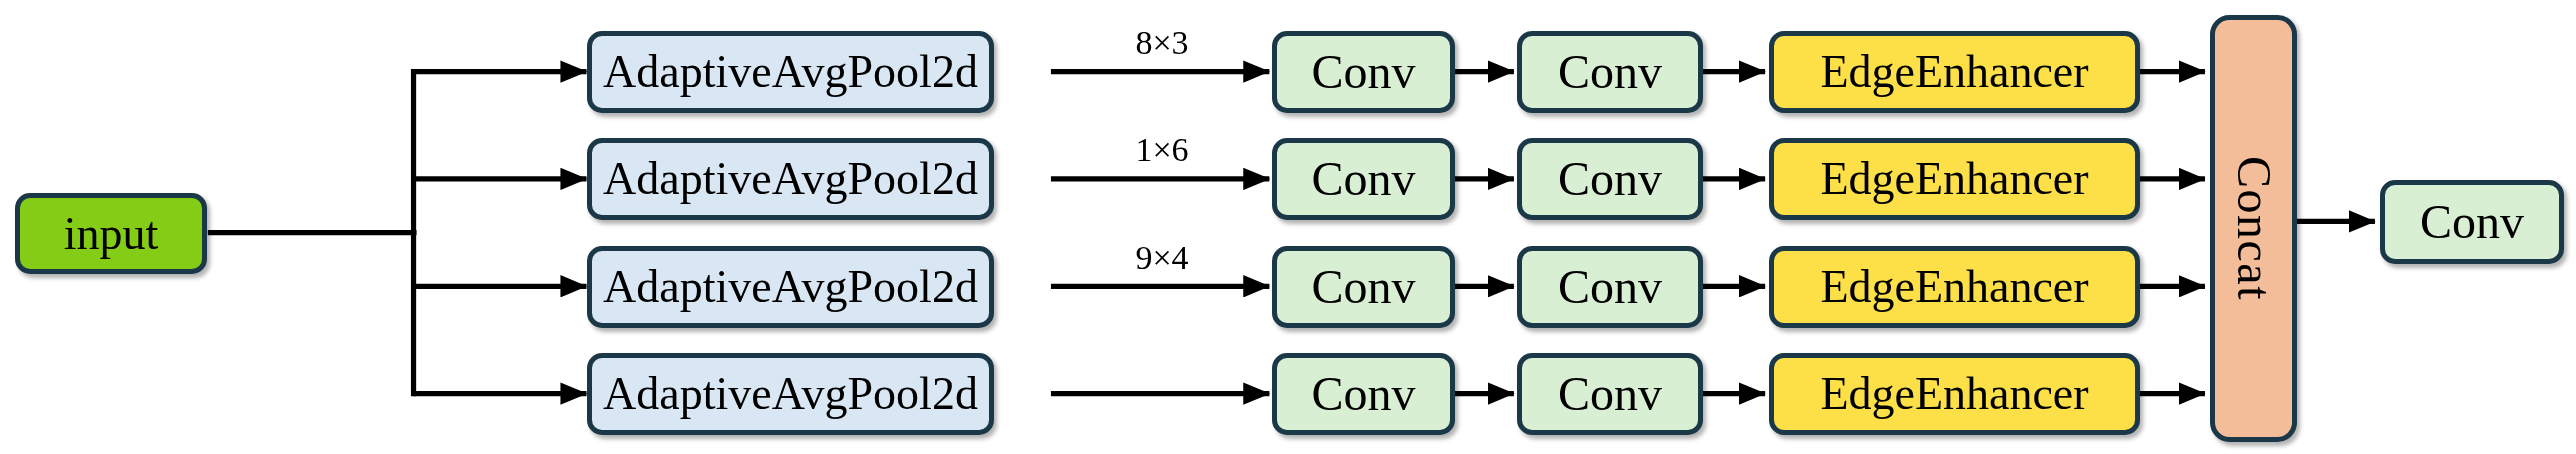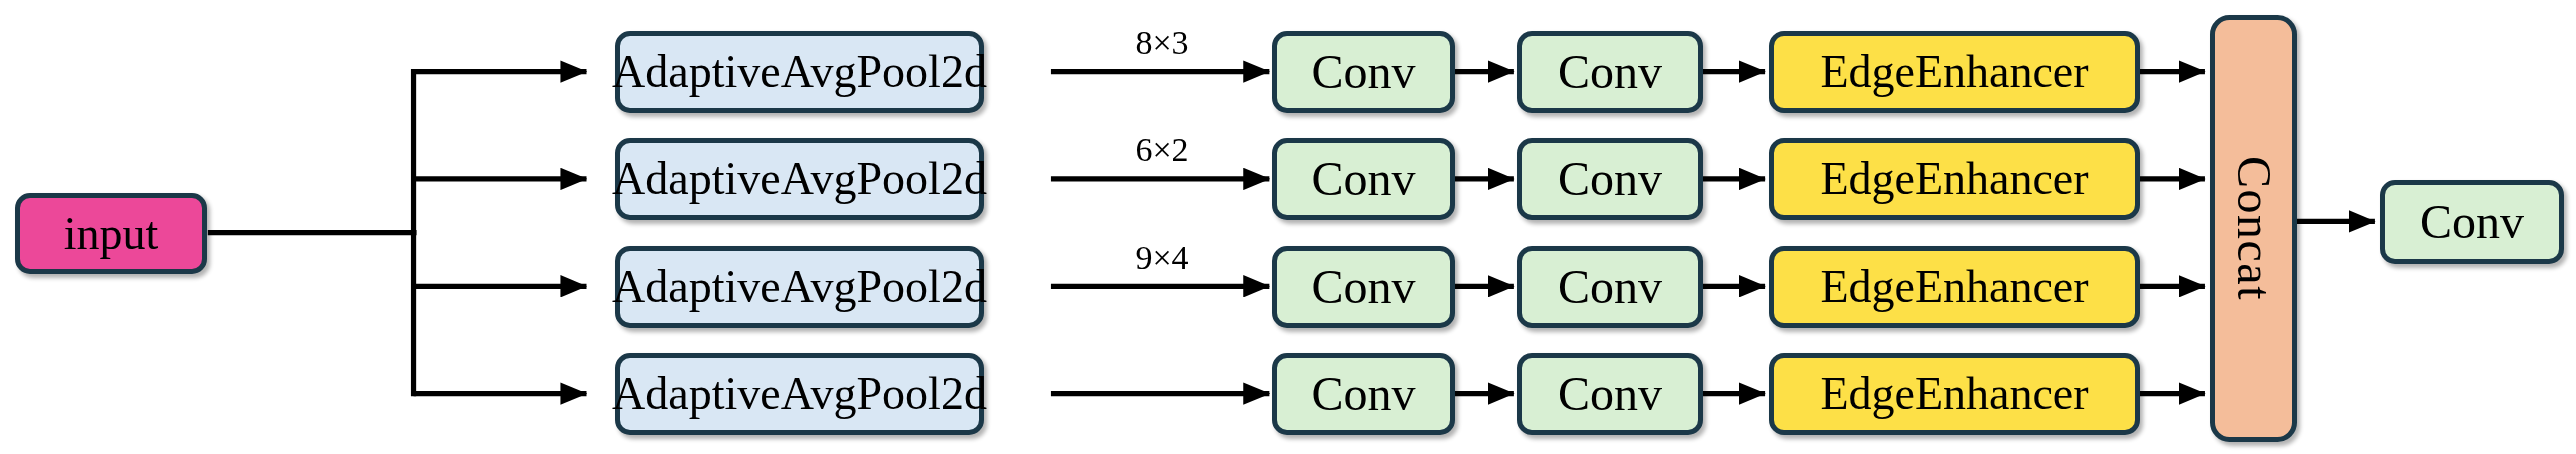--- a/index.html
+++ b/index.html
@@ -17,31 +17,31 @@
     position:absolute;
     box-sizing:border-box;
     border:5.2px solid #1b3848;
     border-radius:15px;
     display:flex;align-items:center;justify-content:center;
     font-size:46px;line-height:1;
     box-shadow:3px 3.7px 4.5px rgba(0,0,0,0.30);
     background:#fff;
     white-space:nowrap;
   }
-  .pool{left:587px;width:369px;top:calc(var(--cy) - 41px);height:82px;background:#d9e7f4;margin-left:28px;}
+  .pool{left:587px;width:407px;top:calc(var(--cy) - 41px);height:82px;background:#d9e7f4;}
   .conv{top:calc(var(--cy) - 41px);height:82px;background:#d8efd3;font-size:48px;}
   .c1{left:1272px;width:183px;}
   .c2{left:1517px;width:186px;}
   .ee{left:1769px;width:371px;top:calc(var(--cy) - 41px);height:82px;background:#fde047;}
   .scale-label{
     position:absolute;left:1051px;width:222px;
     top:calc(var(--cy) - 46px);
     text-align:center;font-size:34px;line-height:1;
   }
-  .input-node{left:15px;top:193px;width:192px;height:81px;background:#ec4899;}
+  .input-node{left:15px;top:193px;width:192px;height:81px;background:#84cc16;}
   .concat-node{
     left:2210px;top:15px;width:87px;height:427px;
     background:#f4bd9a;border-radius:19.4px;
     writing-mode:vertical-rl;
     font-size:48px;letter-spacing:1.5px;
   }
   .outconv-node{left:2380px;top:180px;width:184px;height:84px;background:#d8efd3;font-size:48px;}
 </style>
 </head>
 <body>
@@ -94,21 +94,21 @@
   <div class="row" style="--cy:72px">
     <div class="node pool">AdaptiveAvgPool2d</div>
     <div class="scale-label">8×3</div>
     <div class="node conv c1">Conv</div>
     <div class="node conv c2">Conv</div>
     <div class="node ee">EdgeEnhancer</div>
   </div>
 
   <div class="row" style="--cy:179px">
     <div class="node pool">AdaptiveAvgPool2d</div>
-    <div class="scale-label">6×2</div>
+    <div class="scale-label">1×6</div>
     <div class="node conv c1">Conv</div>
     <div class="node conv c2">Conv</div>
     <div class="node ee">EdgeEnhancer</div>
   </div>
 
   <div class="row" style="--cy:287px">
     <div class="node pool">AdaptiveAvgPool2d</div>
     <div class="scale-label">9×4</div>
     <div class="node conv c1">Conv</div>
     <div class="node conv c2">Conv</div>

